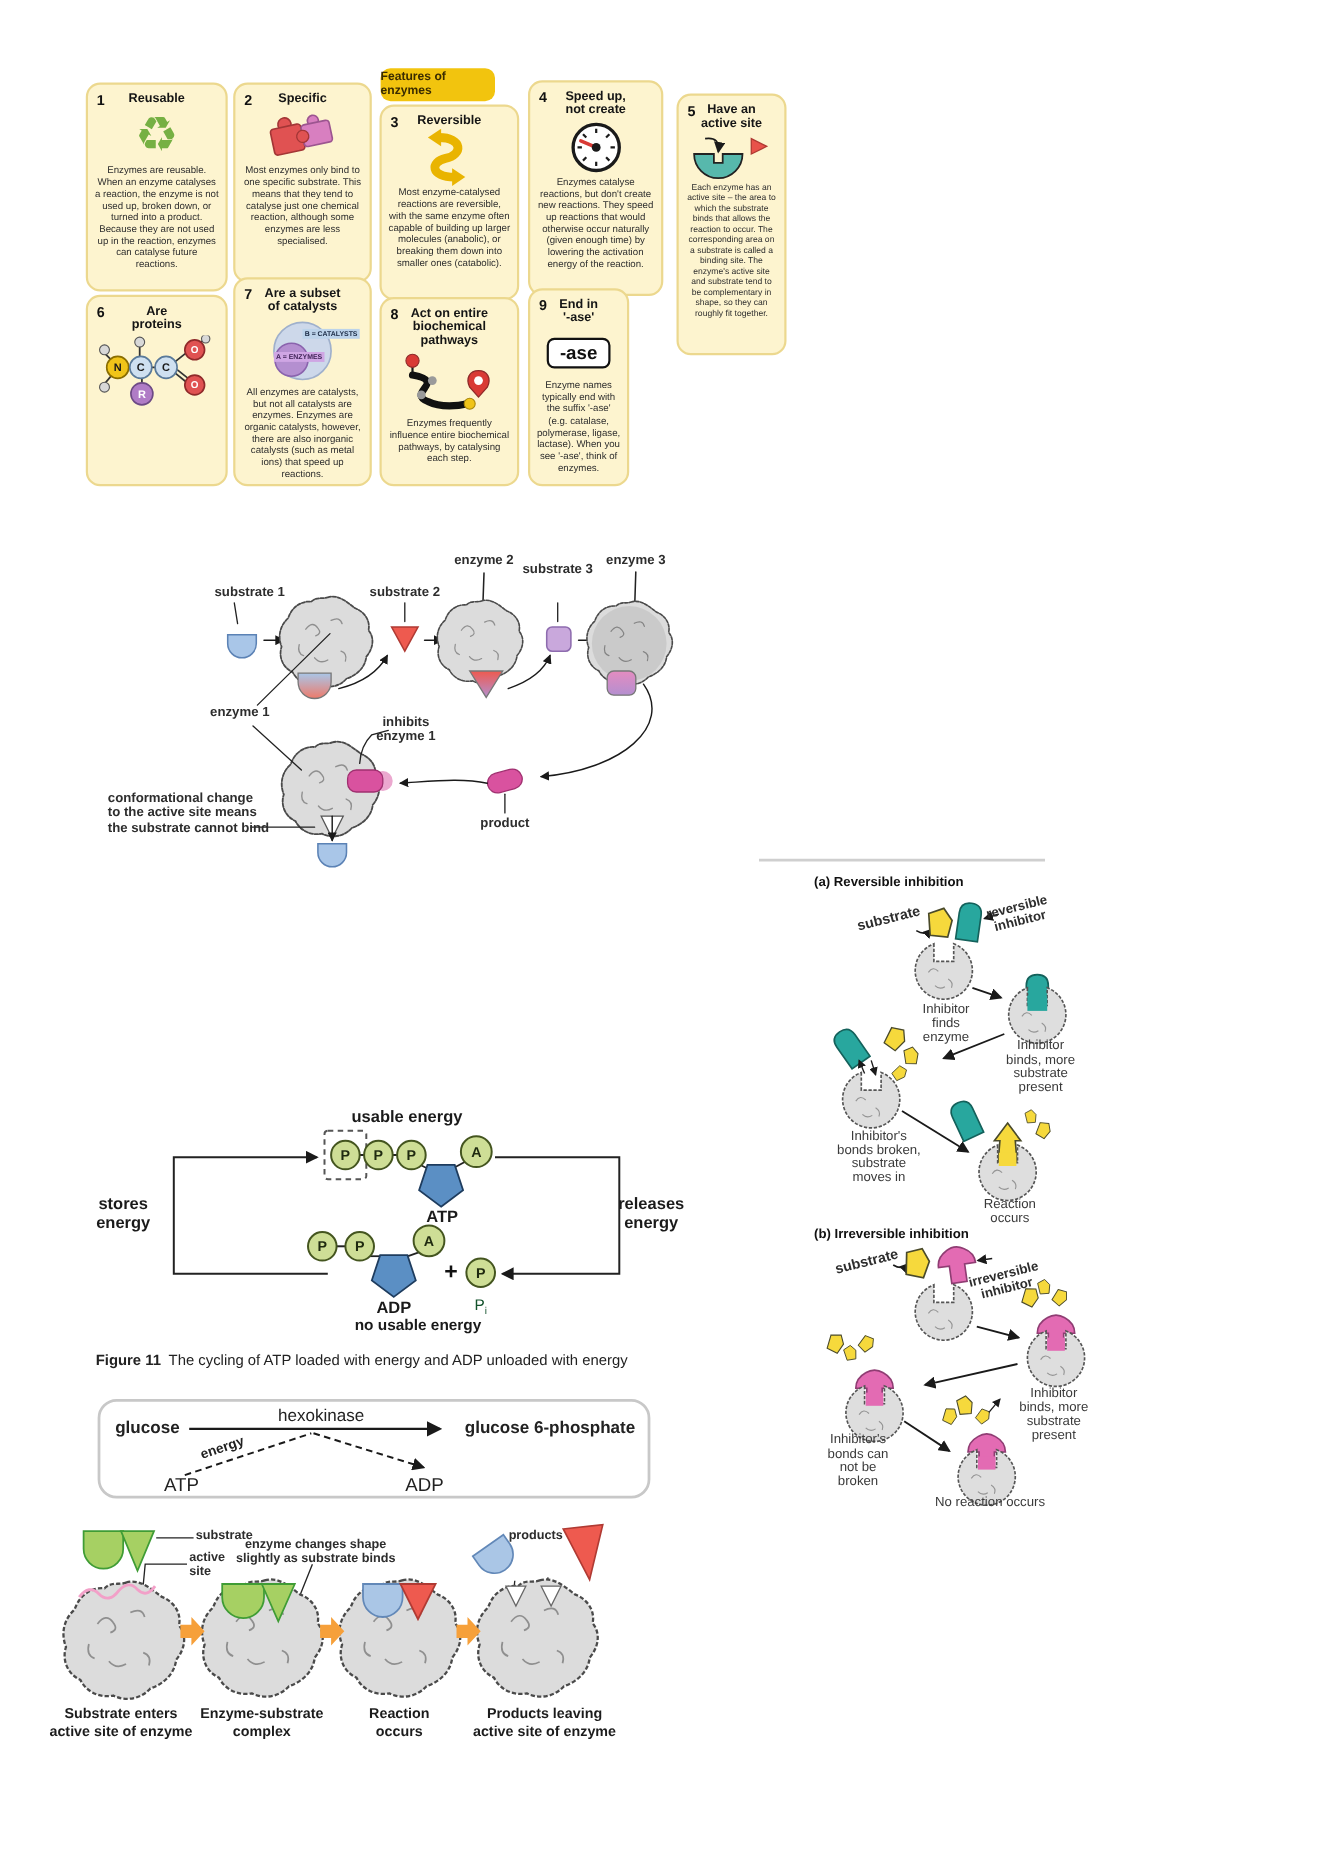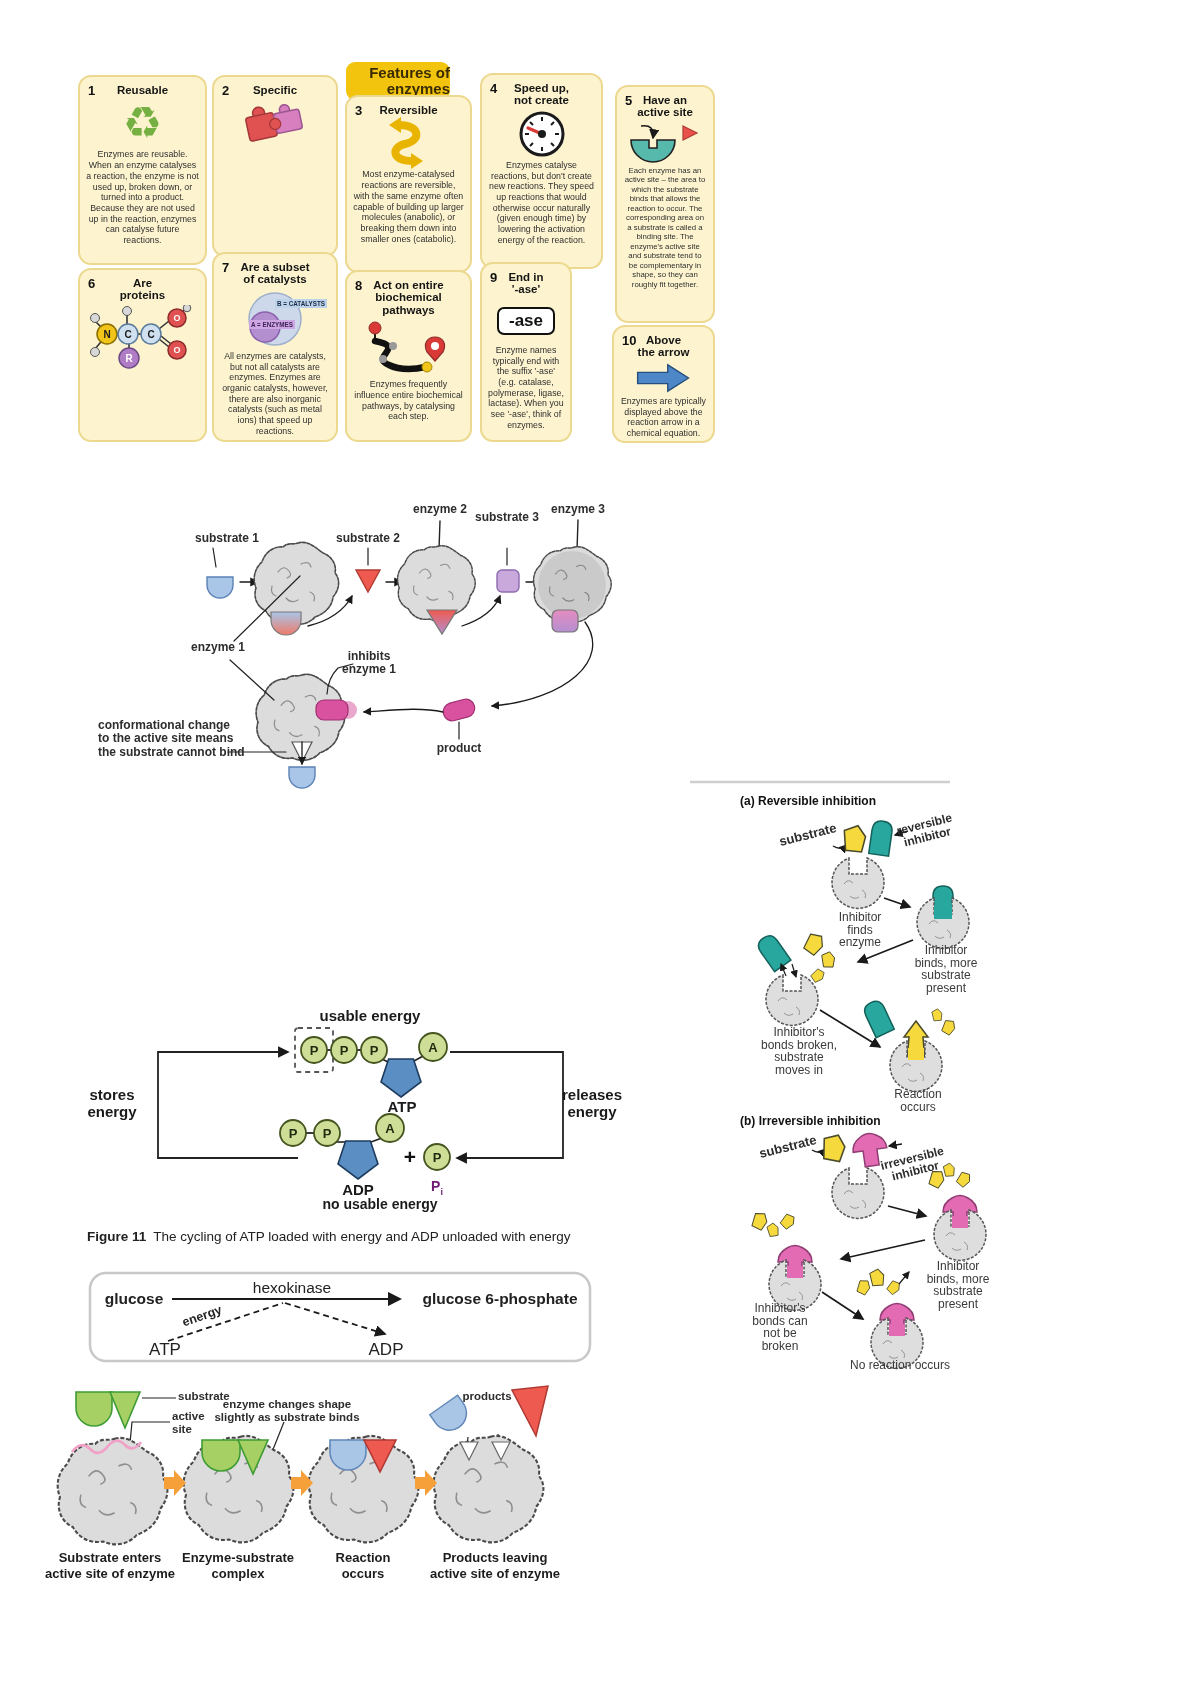--- a/index.html
+++ b/index.html
@@ -2,21 +2,21 @@
 <html><head>
 <meta charset="utf-8">
 <style>
   html,body{margin:0;padding:0;background:#fff;}
   #page{position:relative;width:1200px;height:1696px;background:#fff;overflow:hidden;
         font-family:"Liberation Sans",sans-serif;}
   svg text{font-family:"Liberation Sans",sans-serif;}
 
   
   .banner{position:absolute;left:346px;top:62px;width:104px;background:#f2c40e;border-radius:9px;
-          color:#3a2c00;font-weight:bold;text-align:right;font-size:15px;line-height:1.08;
+          color:#3a2c00;font-weight:bold;text-align:left;font-size:11px;line-height:1.08;
           padding:3px 0;white-space:pre-line;}
   .card{position:absolute;background:#fdf4cf;border:2px solid #ecd88e;border-radius:13px;
         box-sizing:border-box;padding:7px 6px 5px;text-align:center;}
   .card .num{position:absolute;top:6px;left:8px;font-weight:bold;font-size:13px;color:#111;}
   .card .ctitle{font-weight:bold;font-size:11.5px;line-height:1.08;color:#151515;white-space:pre-line;}
   .card .icon{height:48px;display:flex;align-items:center;justify-content:center;margin:3px 0 2px;}
   .card .body{font-size:8.8px;line-height:1.22;color:#2e2e2e;}
   .card.small-body .body{font-size:7.8px;}
   .glyph-recycle{font-size:44px;color:#76b043;line-height:1;}
   .ase-badge{display:inline-block;border:2.5px solid #111;border-radius:7px;background:#fff;
@@ -29,21 +29,21 @@
   
   .lbl{position:absolute;font-size:12px;font-weight:bold;color:#2d2d2d;text-align:center;
        white-space:pre-line;line-height:1.12;transform:translateX(-50%);}
   .lbl.reg{font-weight:normal;color:#3a3a3a;line-height:1.05;}
   .lbl.left{transform:none;text-align:left;}
   .lbl.rot{transform:translateX(-50%) rotate(-14deg);}
   .sec-title{position:absolute;font-size:12px;font-weight:bold;color:#111;white-space:nowrap;}
   .blbl{position:absolute;font-size:15px;font-weight:bold;color:#1a1a1a;text-align:center;
         white-space:pre-line;line-height:1.15;transform:translateX(-50%);}
   .plus{position:absolute;font-size:21px;font-weight:bold;color:#111;transform:translateX(-50%);}
-  .pi{position:absolute;font-size:14px;font-weight:bold;color:#701a75;transform:translateX(-50%);}
+  .pi{position:absolute;font-size:14px;font-weight:normal;color:#14532d;transform:translateX(-50%);}
   .pi sub{font-size:9px;}
   .figcap{position:absolute;left:87px;top:1229px;font-size:13.5px;color:#222;}
   .figcap b{margin-right:7px;}
   .hx{position:absolute;font-size:15.5px;color:#222;transform:translateX(-50%);white-space:nowrap;font-weight:bold;}
   .hx.b{font-weight:normal;}
   .hx.rot{transform:translateX(-50%) rotate(-19deg);font-size:12.5px;font-weight:bold;}
   .stage-cap{position:absolute;font-size:13px;font-weight:bold;color:#1c1c1c;text-align:center;
              white-space:pre-line;line-height:1.2;transform:translateX(-50%);}
   .toplbl{position:absolute;font-size:11.5px;font-weight:bold;color:#2d2d2d;white-space:pre-line;line-height:1.15;}
   .toplbl.ctr{transform:translateX(-50%);text-align:center;}
@@ -300,20 +300,21 @@
     <svg width="76" height="50" viewBox="0 0 76 50">
       <g transform="rotate(-12 38 25)">
         <circle cx="24" cy="12" r="6" fill="#e05252" stroke="#a33636" stroke-width="1.5"></circle>
         <rect x="10" y="14" width="28" height="24" rx="3" fill="#e05252" stroke="#a33636" stroke-width="1.5"></rect>
         <circle cx="50" cy="14" r="5" fill="#d87fc0" stroke="#9c5590" stroke-width="1.5"></circle>
         <rect x="38" y="16" width="26" height="20" rx="3" fill="#d87fc0" stroke="#9c5590" stroke-width="1.5"></rect>
         <circle cx="38" cy="26" r="5.5" fill="#e05252" stroke="#a33636" stroke-width="1.2"></circle>
       </g>
     </svg>
   </div>
+  <div class="body">Most enzymes only bind to one specific substrate. This means that they tend to catalyse just one chemical reaction, although some enzymes are less specialised.</div>
 </div>
 
 <div class="card" style="left:345px;top:95px;width:127px;height:178px">
   <span class="num">3</span>
   <div class="ctitle">Reversible</div>
   <div class="icon">
     <svg width="44" height="52" viewBox="0 0 44 52">
       <path d="M 12,8 C 34,8 34,24 18,27 C 4,30 4,44 26,44" fill="none" stroke="#e9b400" stroke-width="8"></path>
       <polygon points="14,0 2,8 14,16" fill="#e9b400"></polygon>
       <polygon points="24,36 36,44 24,52" fill="#e9b400"></polygon>
@@ -440,31 +441,20 @@
 <div class="card" style="left:480px;top:262px;width:92px;height:180px">
   <span class="num">9</span>
   <div class="ctitle">End in
 '-ase'</div>
   <div class="icon" style="height:44px">
     <span class="ase-badge">-ase</span>
   </div>
   <div class="body">Enzyme names typically end with the suffix '-ase' (e.g. catalase, polymerase, ligase, lactase). When you see '-ase', think of enzymes.</div>
 </div>
 
-<div class="card" style="left:612px;top:325px;width:103px;height:118px">
-  <span class="num">10</span>
-  <div class="ctitle">Above
-the arrow</div>
-  <div class="icon" style="height:32px">
-    <svg width="60" height="32" viewBox="0 0 60 34">
-      <polygon points="2,11 34,11 34,3 56,17 34,31 34,23 2,23" fill="#4d87c7" stroke="#274f7d" stroke-width="1.5"></polygon>
-    </svg>
-  </div>
-  <div class="body">Enzymes are typically displayed above the reaction arrow in a chemical equation.</div>
-</div>
 
 <div class="lbl" style="left:227px;top:532px">substrate 1</div>
 <div class="lbl" style="left:368px;top:532px">substrate 2</div>
 <div class="lbl" style="left:507px;top:511px">substrate 3</div>
 <div class="lbl" style="left:440px;top:503px">enzyme 2</div>
 <div class="lbl" style="left:578px;top:503px">enzyme 3</div>
 <div class="lbl" style="left:218px;top:641px">enzyme 1</div>
 <div class="lbl" style="left:369px;top:650px">inhibits
 enzyme 1</div>
 <div class="lbl" style="left:459px;top:742px">product</div>

